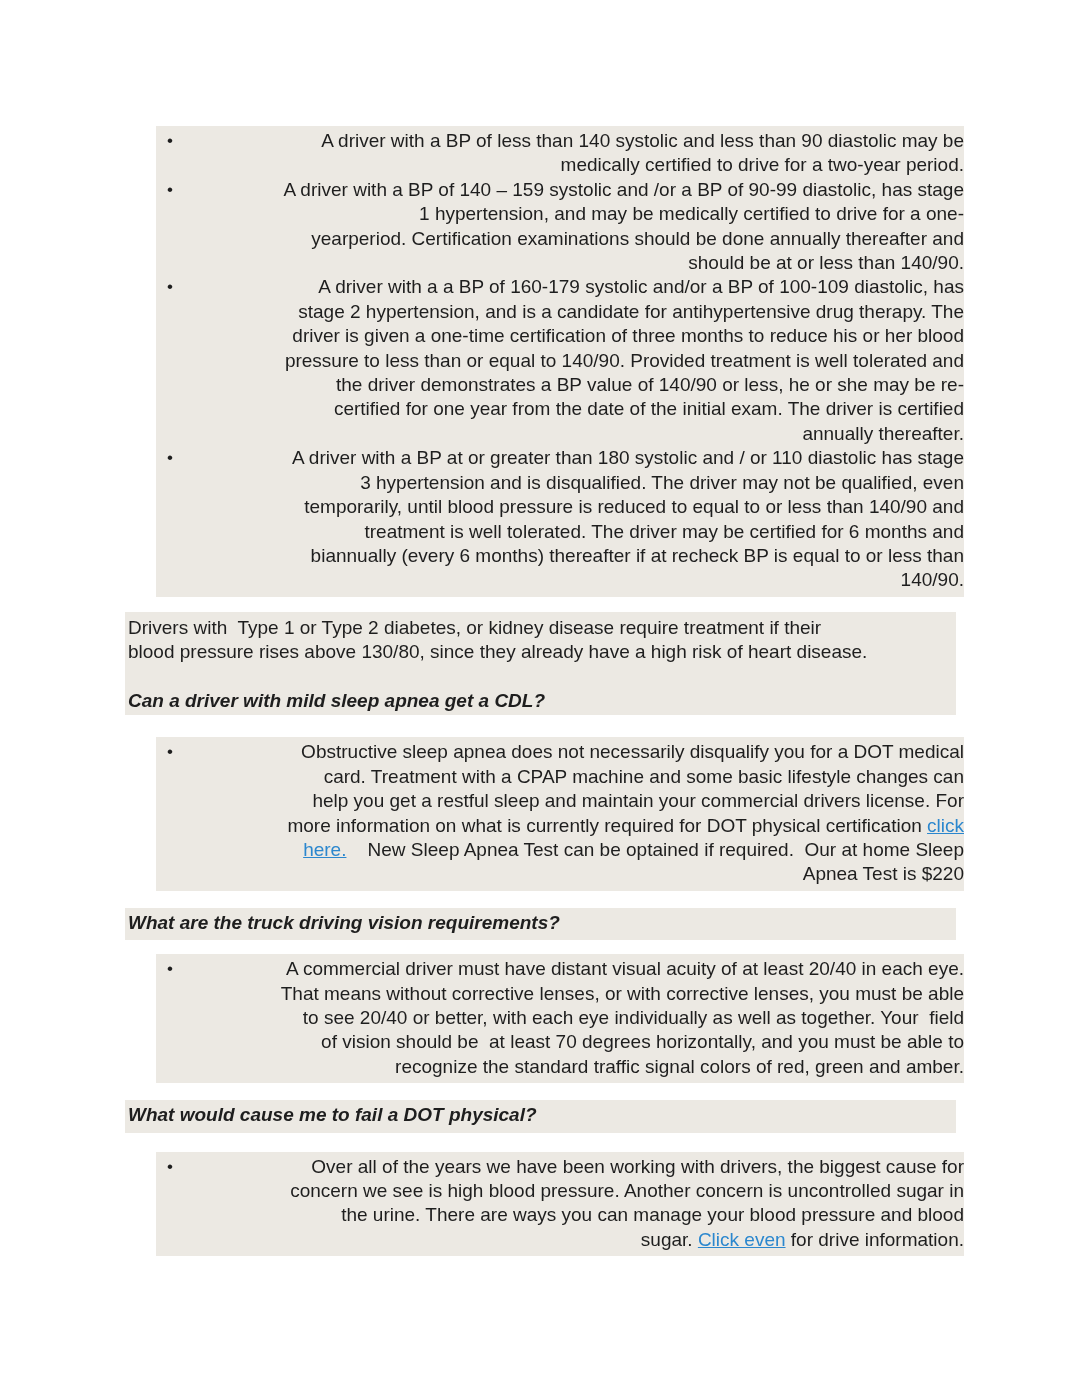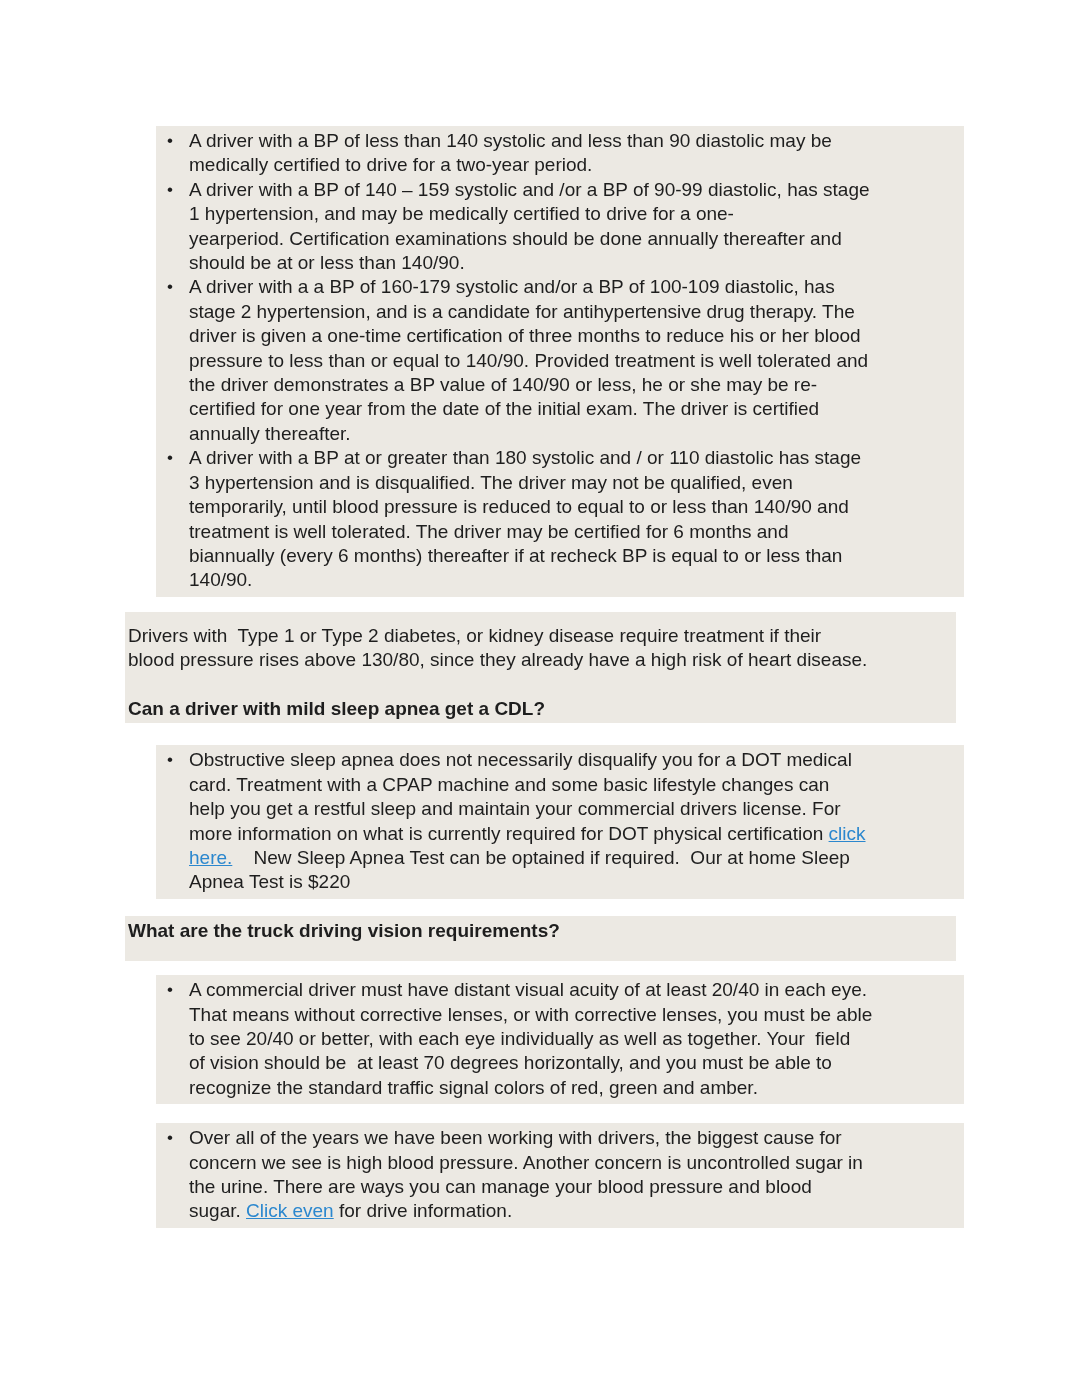--- a/index.html
+++ b/index.html
@@ -37,38 +37,40 @@
   }
   .item .marker {
     flex: 0 0 33px;
     box-sizing: border-box;
     padding-left: 11px;
     font-size: 17px;
   }
   .item .text {
     width: 775px;
     white-space: pre-wrap;
+    text-align: right;
   }
   
   .para-block {
     width: 831px;
     box-sizing: border-box;
-    padding: 12px 0 2px 3px;
+    padding: 4px 0 2px 3px;
   }
   .para-block .text,
   .heading-text {
     white-space: pre-wrap;
   }
   .heading-text {
     font-weight: bold;
+    font-style: italic;
   }
   .heading-block {
     width: 831px;
     box-sizing: border-box;
-    padding: 3px 0 18px 3px;
+    padding: 3px 0 5px 3px;
   }
   .spacer-line {
     height: 24.4px;
   }
   a.doc-link {
     color: #2B87CE;
     text-decoration: underline;
     cursor: pointer;
   }
   .mt15 { margin-top: 15px; }
@@ -143,20 +145,23 @@
     <div class="item">
       <span class="marker">•</span>
       <span class="text">A commercial driver must have distant visual acuity of at least 20/40 in each eye.
 That means without corrective lenses, or with corrective lenses, you must be able
 to see 20/40 or better, with each eye individually as well as together. Your  field
 of vision should be  at least 70 degrees horizontally, and you must be able to
 recognize the standard traffic signal colors of red, green and amber.</span>
     </div>
   </div>
 
+  <div class="heading-block shade mt17">
+    <div class="heading-text">What would cause me to fail a DOT physical?</div>
+  </div>
 
   <div class="bullet-block shade mt19">
     <div class="item">
       <span class="marker">•</span>
       <span class="text"><span>Over all of the years we have been working with drivers, the biggest cause for
 concern we see is high blood pressure. Another concern is uncontrolled sugar in
 the urine. There are ways you can manage your blood pressure and blood
 sugar. </span><a class="doc-link">Click even</a><span> for drive information.</span></span>
     </div>
   </div>

